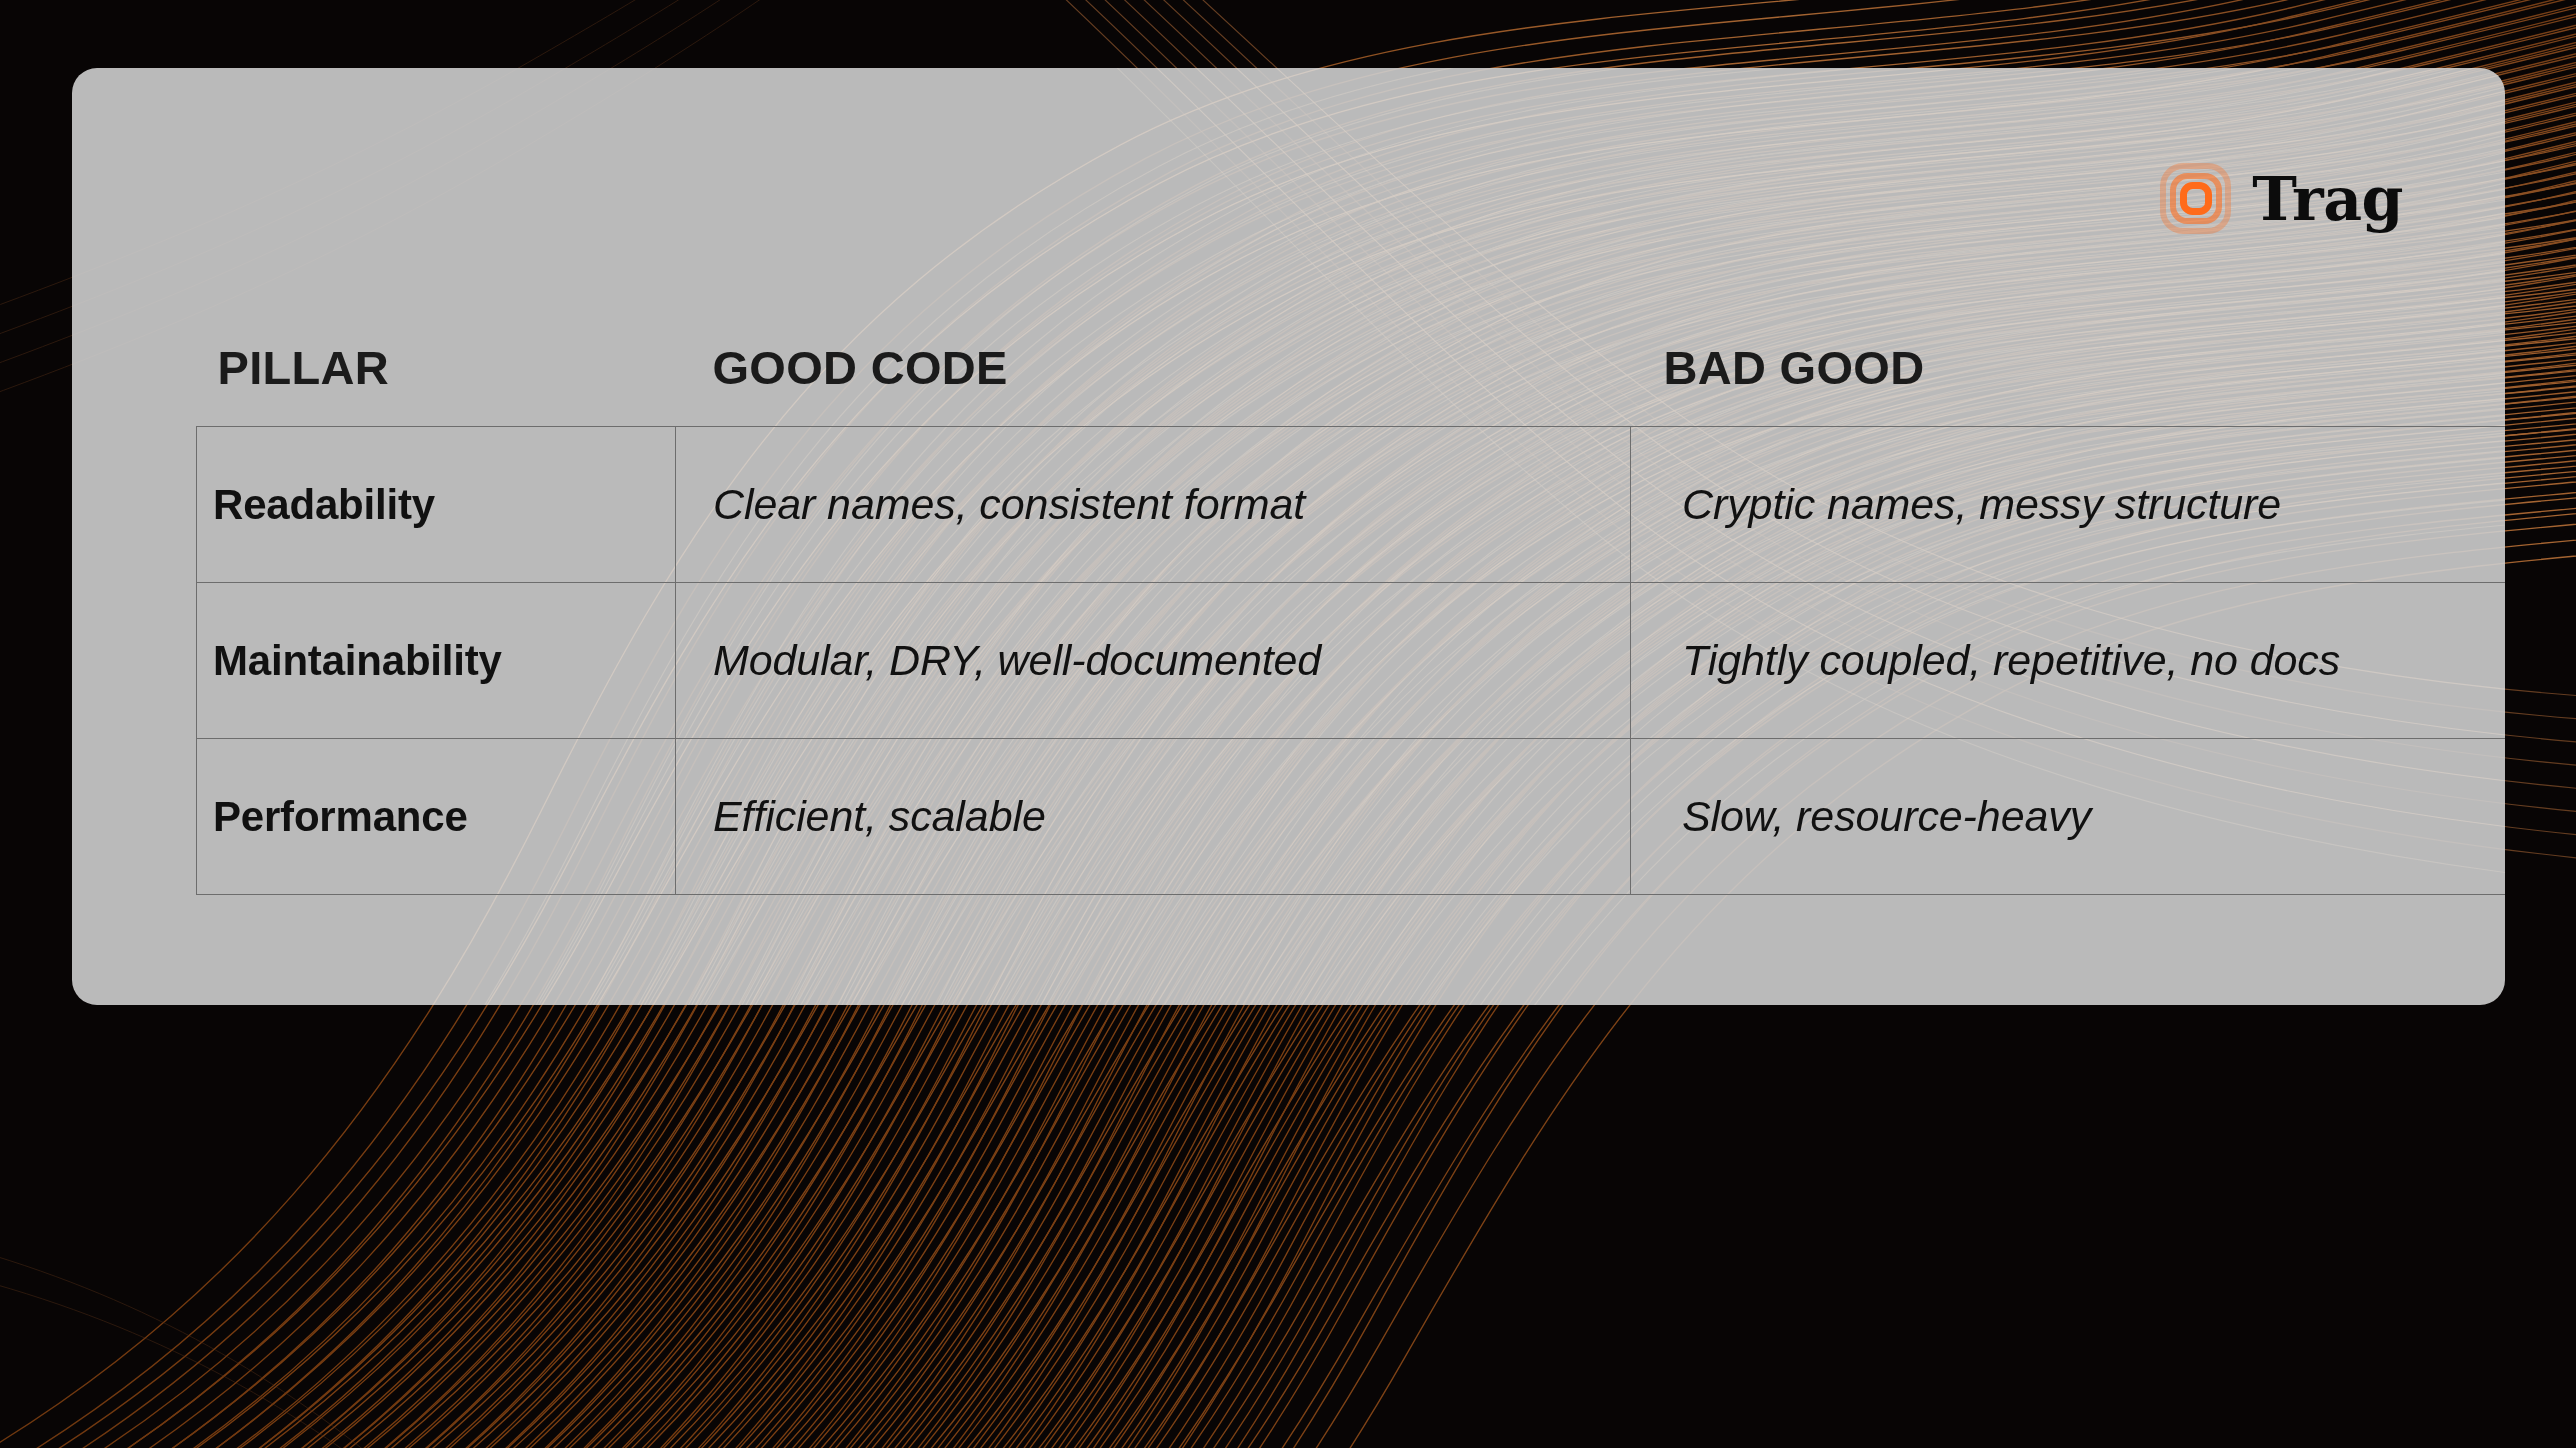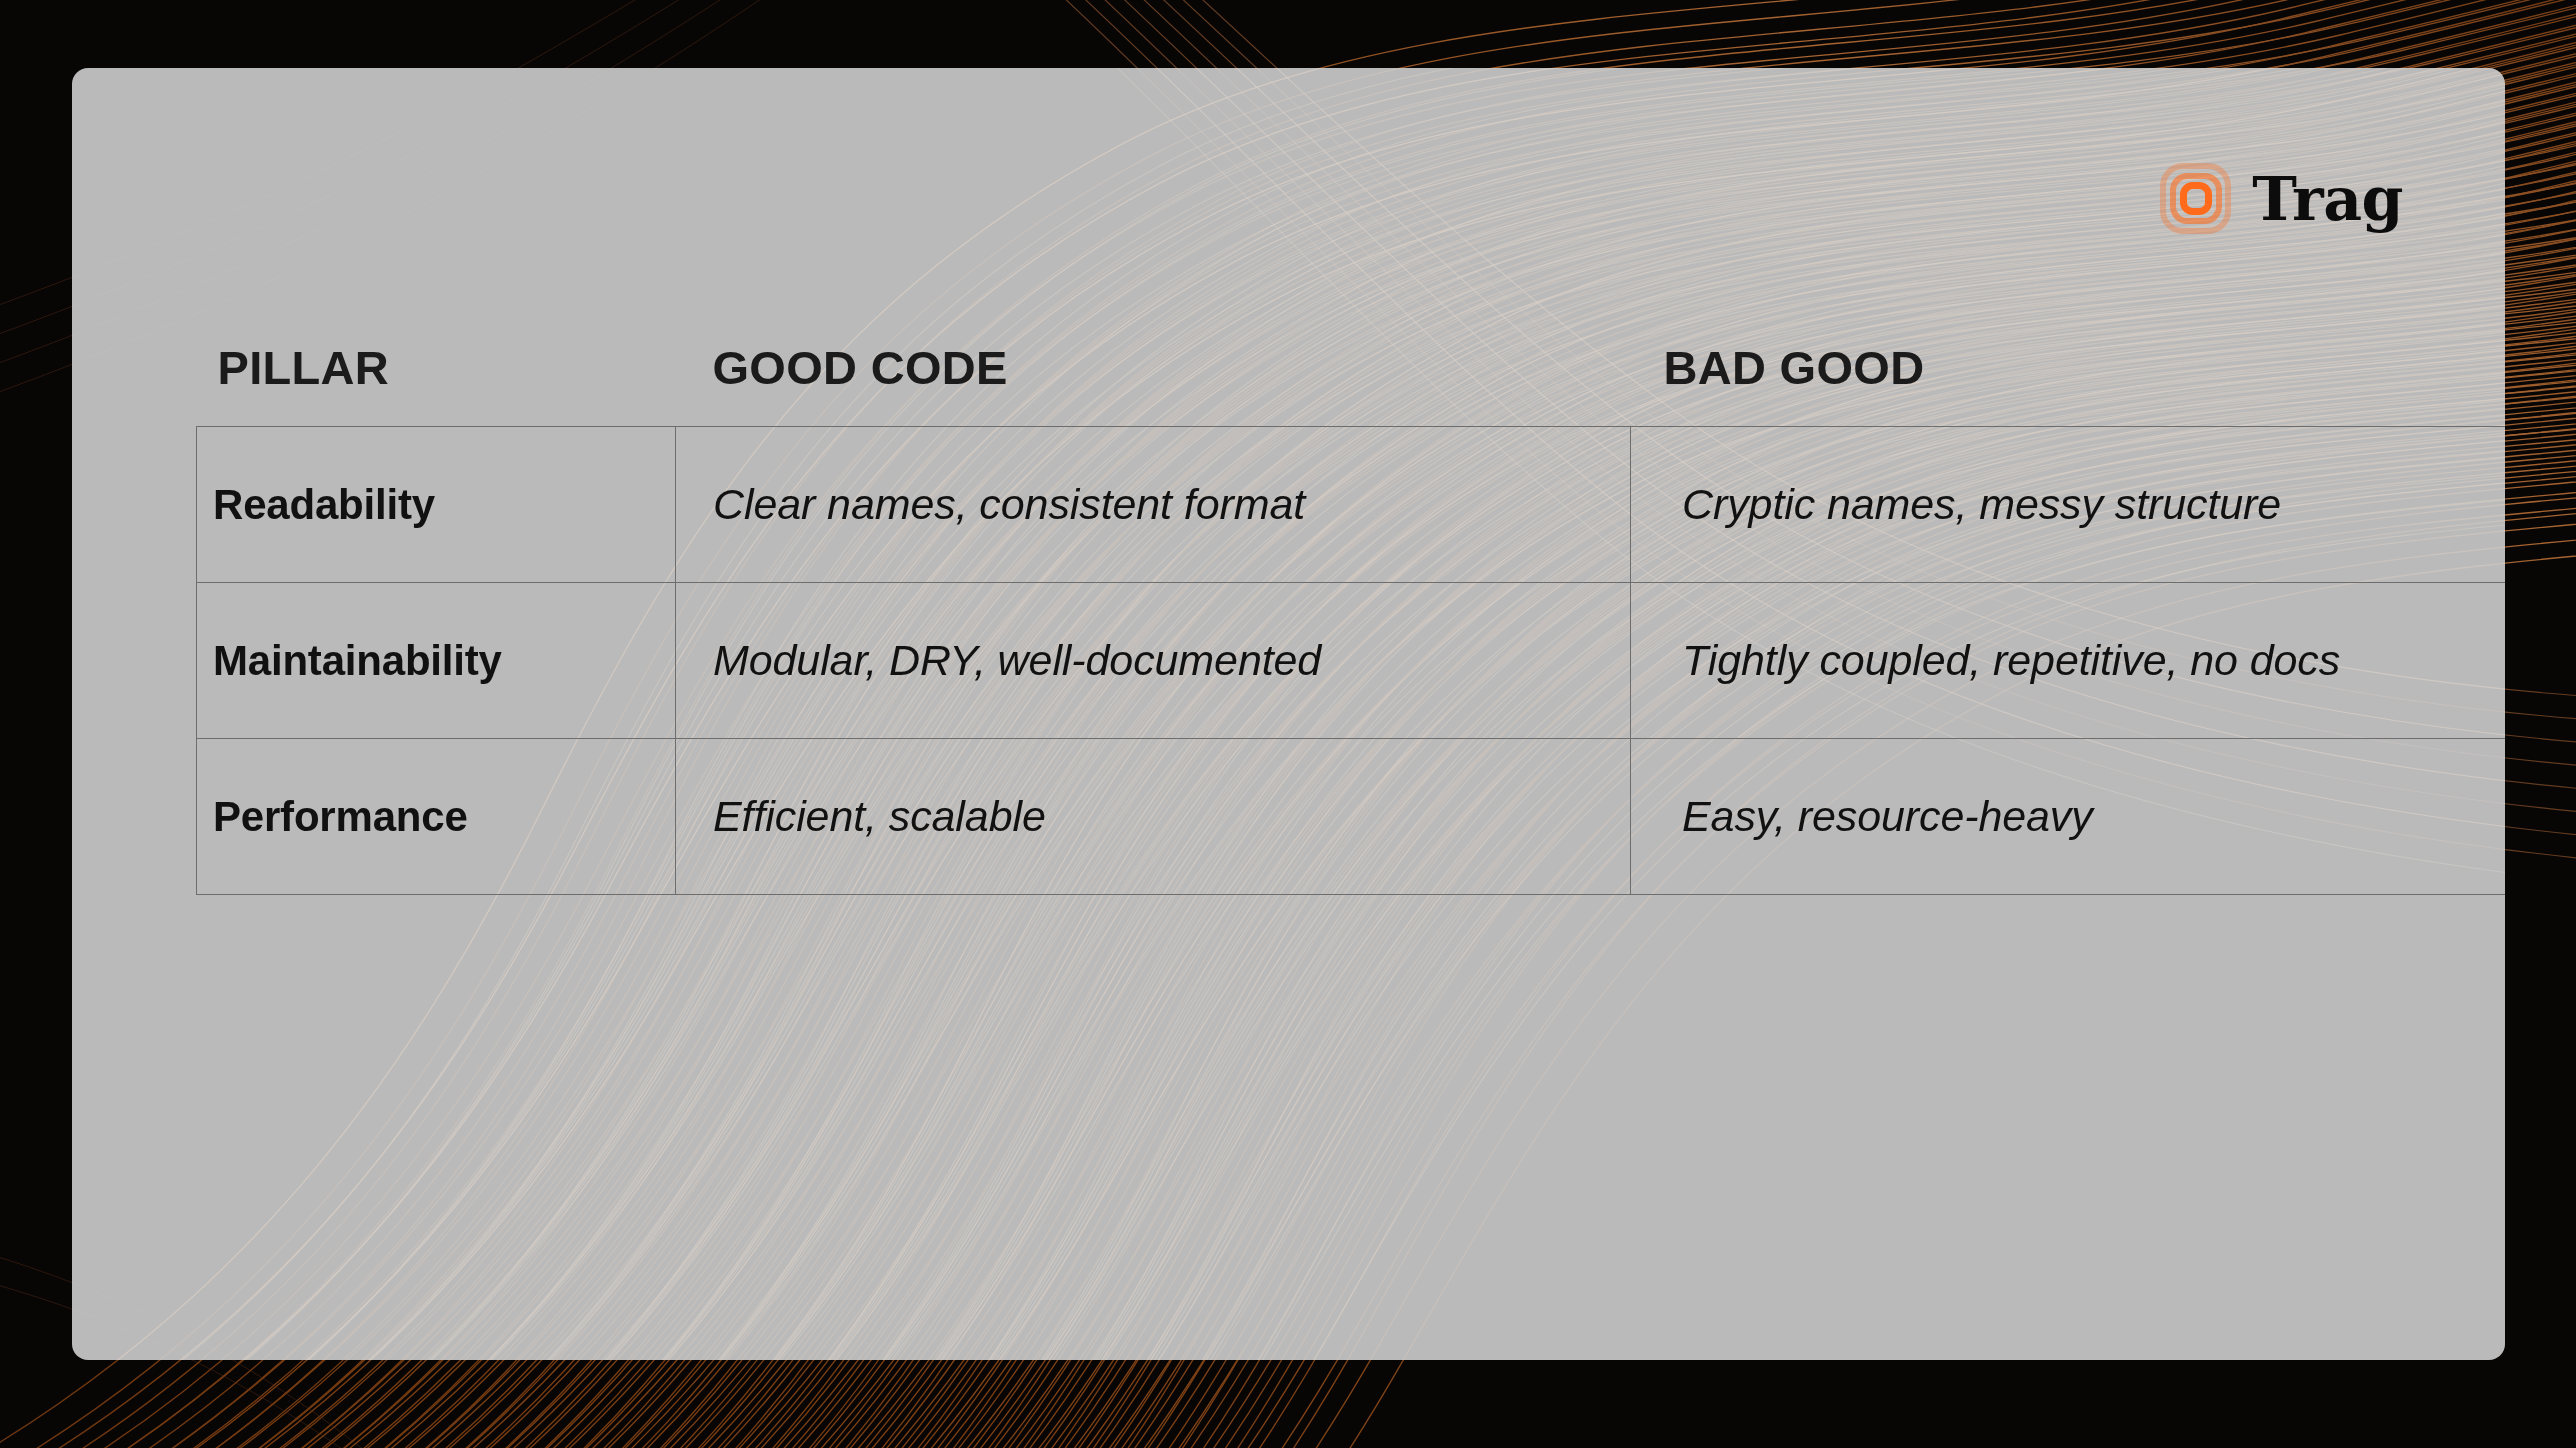--- a/index.html
+++ b/index.html
@@ -30,22 +30,22 @@
     height: 100%;
     pointer-events: none;
   }
 
   
   .card {
     position: absolute;
     left: 72px;
     top: 68px;
     width: 2433px;
-    height: 1292px;
-    border-radius: 16px;
+    height: 937px;
+    border-radius: 25px;
     background: rgba(206, 206, 206, 0.90);
     overflow: hidden;
   }
   
   .card-topo {
     position: absolute;
     left: -72px;
     top: -68px;
     width: 2576px;
     height: 1449px;
@@ -293,21 +293,21 @@
               <td class="cell-bad">Cryptic names, messy structure</td>
             </tr>
             <tr>
               <td class="cell-pillar">Maintainability</td>
               <td class="cell-good">Modular, DRY, well-documented</td>
               <td class="cell-bad">Tightly coupled, repetitive, no docs</td>
             </tr>
             <tr>
               <td class="cell-pillar">Performance</td>
               <td class="cell-good">Efficient, scalable</td>
-              <td class="cell-bad">Easy, resource-heavy</td>
+              <td class="cell-bad">Slow, resource-heavy</td>
             </tr>
           </tbody>
         </table>
       </div>
 
     </div>
   </div>
 </div>
 
 

